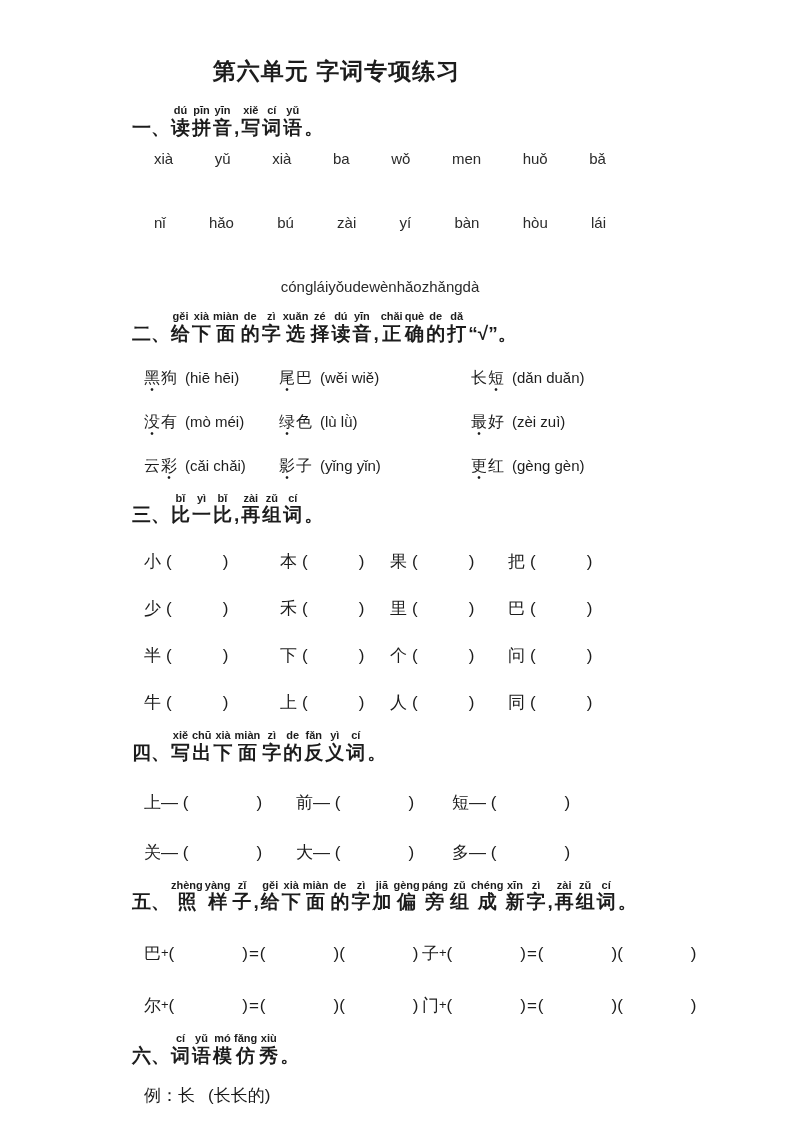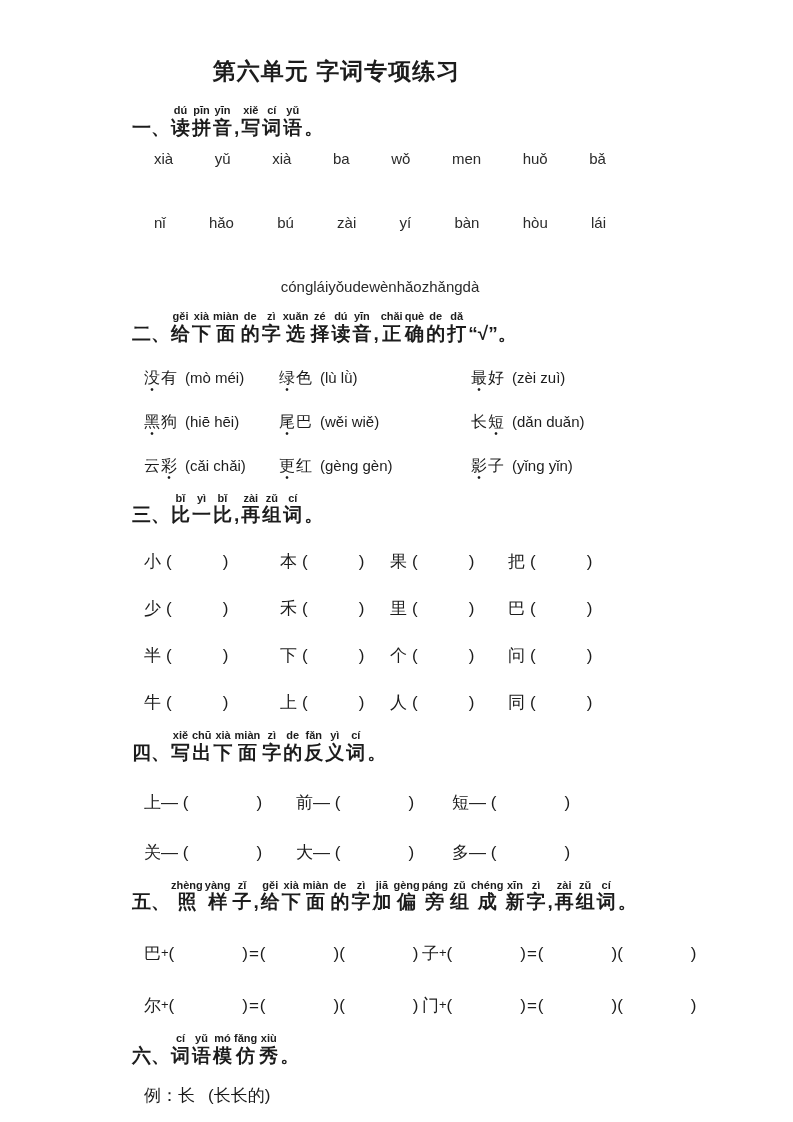--- a/index.html
+++ b/index.html
@@ -203,33 +203,33 @@
           <span class="rb">
             <span class="rt">dǎ</span>
             <span class="rc">打</span>
           </span>
           <span class="rb">
             <span class="rt">&nbsp;</span>
             <span class="rc">“√”。</span>
           </span>
         </div>
         <div class="crow">
+          <span class="citem"><span class="w"><span class="wc dot">黑</span><span class="wc">狗</span></span><span class="opts">(hiē  hēi)</span></span>
+          <span class="citem"><span class="w"><span class="wc dot">尾</span><span class="wc">巴</span></span><span class="opts">(wěi wiě)</span></span>
+          <span class="citem"><span class="w"><span class="wc">长</span><span class="wc dot">短</span></span><span class="opts">(dǎn duǎn)</span></span>
+        </div>
+        <div class="crow">
           <span class="citem"><span class="w"><span class="wc dot">没</span><span class="wc">有</span></span><span class="opts">(mò méi)</span></span>
           <span class="citem"><span class="w"><span class="wc dot">绿</span><span class="wc">色</span></span><span class="opts">(lù lǜ)</span></span>
           <span class="citem"><span class="w"><span class="wc dot">最</span><span class="wc">好</span></span><span class="opts">(zèi zuì)</span></span>
         </div>
         <div class="crow">
-          <span class="citem"><span class="w"><span class="wc dot">黑</span><span class="wc">狗</span></span><span class="opts">(hiē  hēi)</span></span>
-          <span class="citem"><span class="w"><span class="wc dot">尾</span><span class="wc">巴</span></span><span class="opts">(wěi wiě)</span></span>
-          <span class="citem"><span class="w"><span class="wc">长</span><span class="wc dot">短</span></span><span class="opts">(dǎn duǎn)</span></span>
-        </div>
-        <div class="crow">
           <span class="citem"><span class="w"><span class="wc">云</span><span class="wc dot">彩</span></span><span class="opts">(cǎi chǎi)</span></span>
+          <span class="citem"><span class="w"><span class="wc dot">影</span><span class="wc">子</span></span><span class="opts">(yǐng yǐn)</span></span>
           <span class="citem"><span class="w"><span class="wc dot">更</span><span class="wc">红</span></span><span class="opts">(gèng gèn)</span></span>
-          <span class="citem"><span class="w"><span class="wc dot">影</span><span class="wc">子</span></span><span class="opts">(yǐng yǐn)</span></span>
         </div>
       </section>
       <section>
         <div class="heading">
           <span class="hnum">三、</span>
           <span class="rb">
             <span class="rt">bǐ</span>
             <span class="rc">比</span>
           </span>
           <span class="rb">

